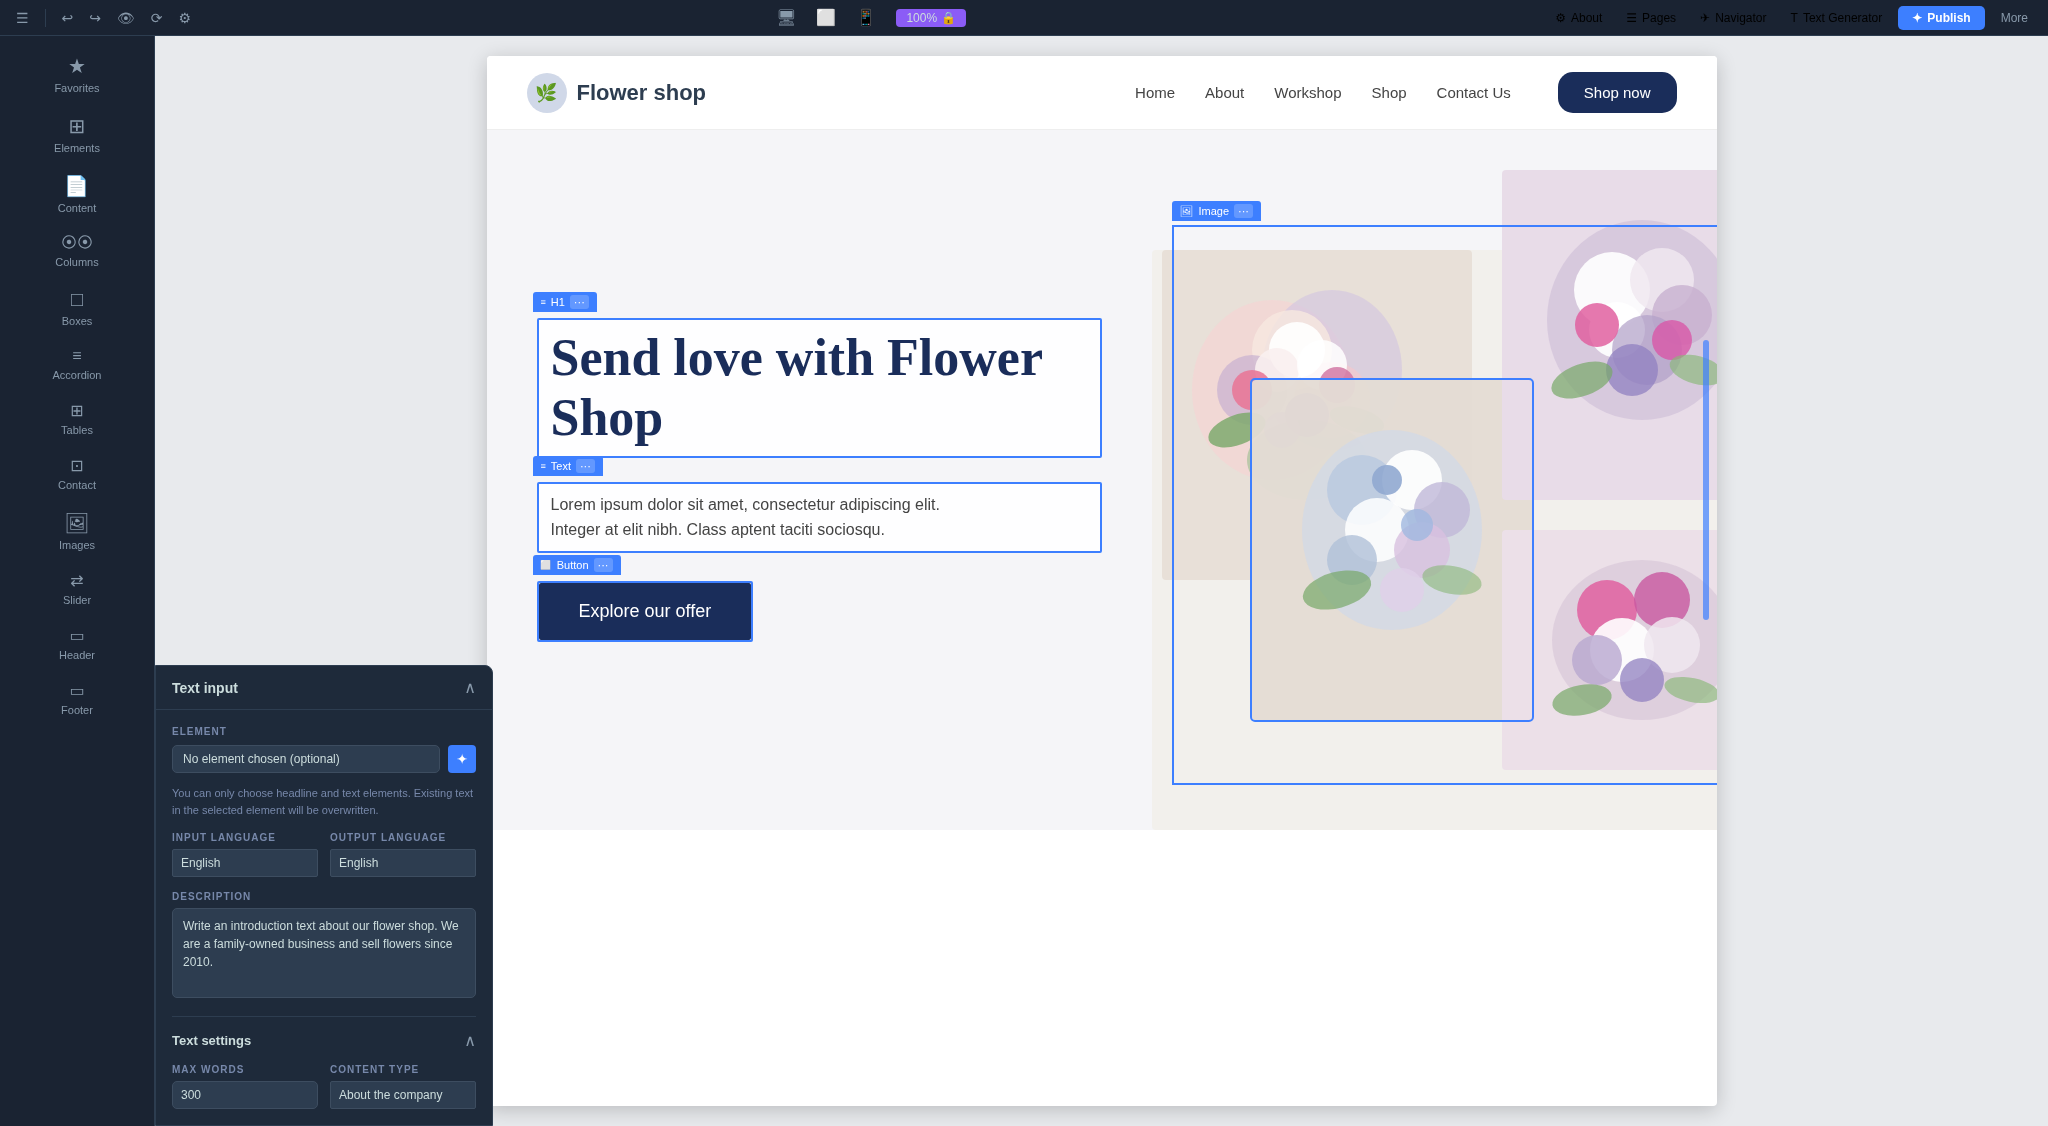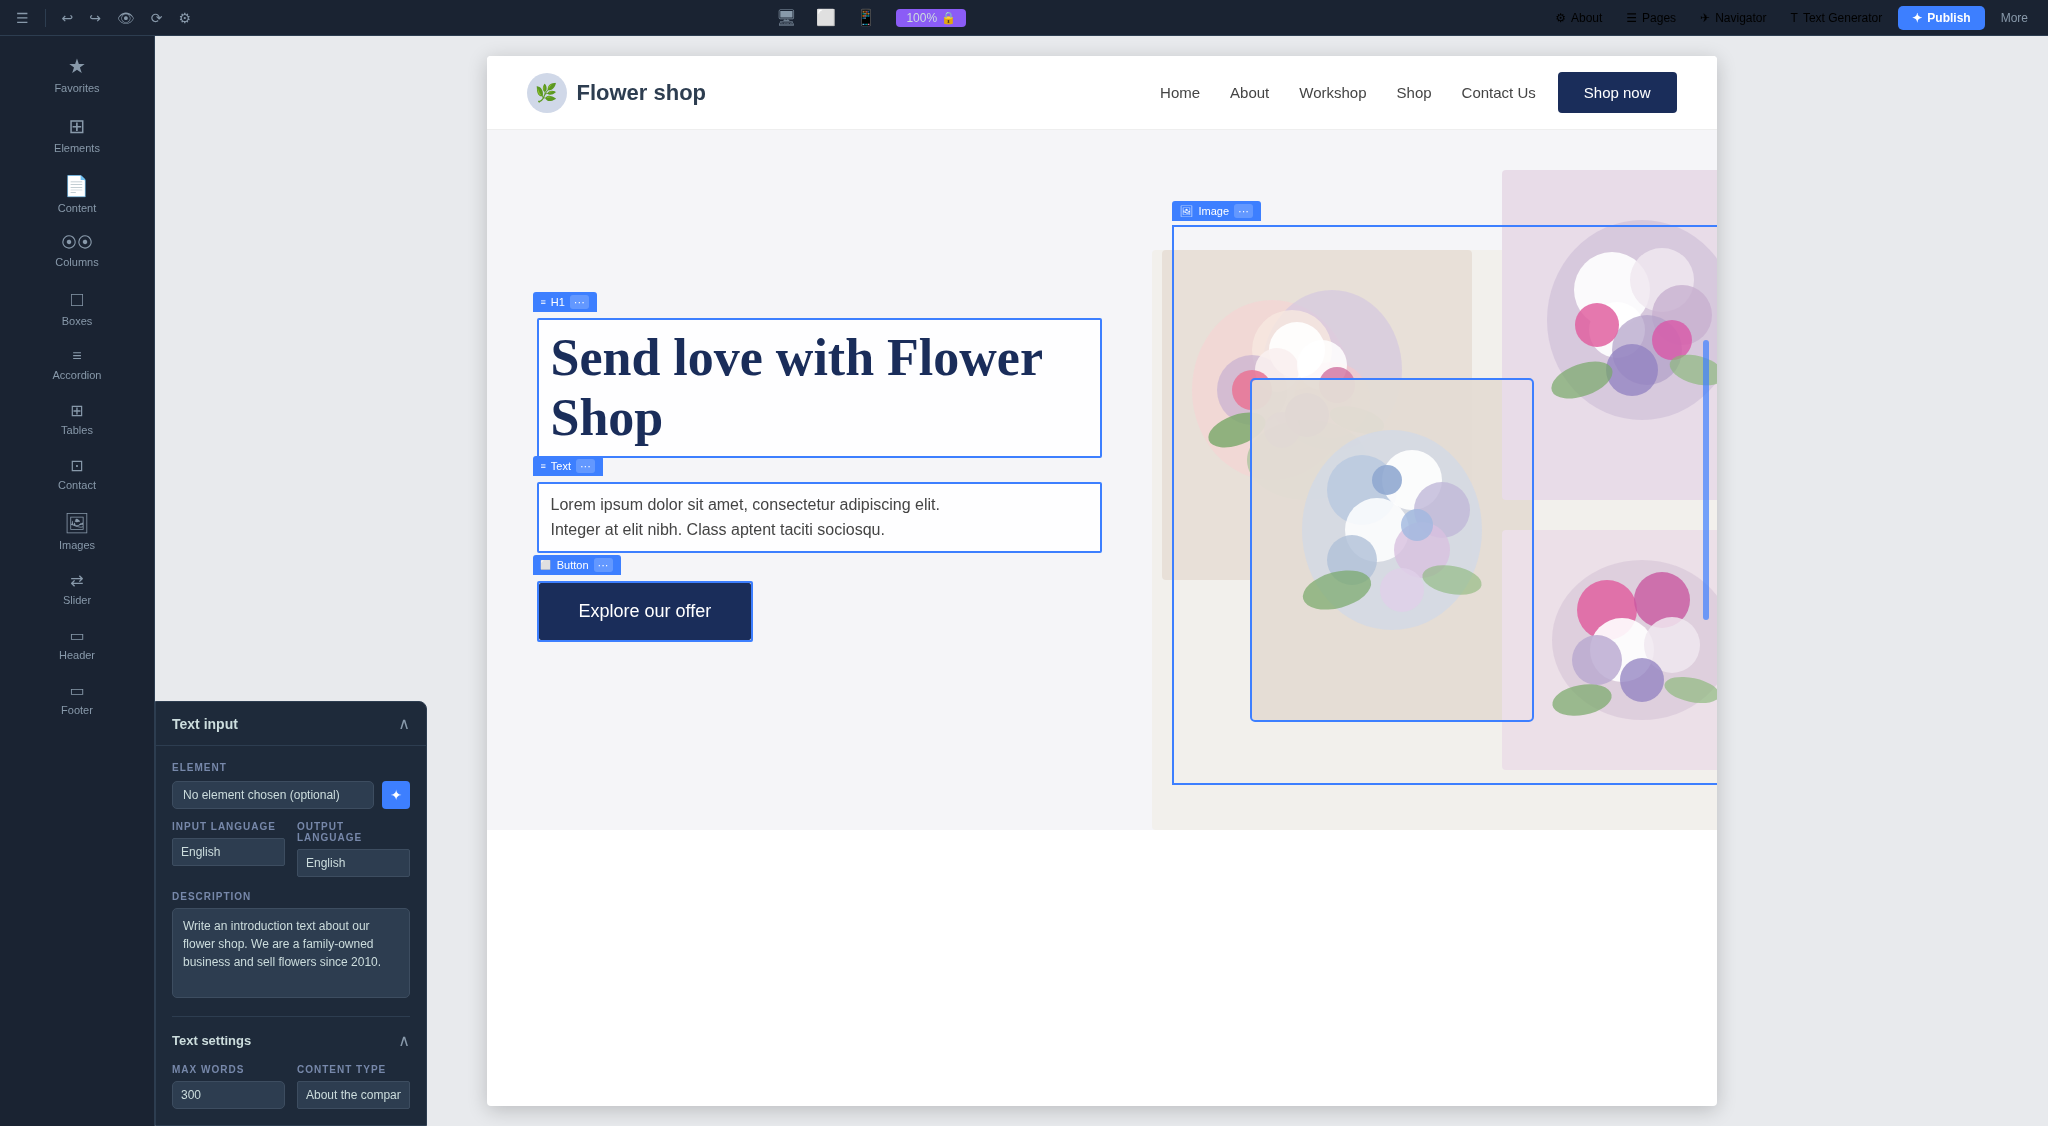--- a/index.html
+++ b/index.html
@@ -124,25 +124,25 @@
       gap: 30px;
       margin-left: auto;
       color: #444;
       font-size: 15px;
     }
     .site-nav-links span { cursor: pointer; }
     .site-nav-cta {
       background: #1a2d5a;
       color: white;
       border: none;
-      border-radius: 4px;
+      border-radius: 15px;
       padding: 12px 26px;
       font-size: 15px;
       cursor: pointer;
-      margin-left: 22px;
+      margin-left: 47px;
       font-weight: 500;
     }
 
     
     .hero-section {
       display: flex;
       min-height: 700px;
       background: #f5f5f8;
     }
     .hero-left {
@@ -607,34 +607,35 @@
             <ellipse cx="540" cy="520" rx="28" ry="12" fill="#88b878" opacity="0.65" transform="rotate(12,540,520)"></ellipse>
 
             <rect x="99" y="209" width="282" height="342" rx="4" fill="none" stroke="#3d7fff" stroke-width="2"></rect>
           </svg>
 
           <div style="position:absolute; right:8px; top:30%; bottom:30%; width:6px; background:#3d7fff; border-radius:3px; opacity:0.7;"></div>
         </div>
       </div>
     </div>
 
-    <div class="bottom-panel" style="position:fixed; bottom:0; left:155px; width:272px;">
+    <div class="bottom-panel" style="position:fixed; bottom:0; left:155px; width:338px;">
       <div class="bottom-panel-header">
         <span class="bottom-panel-title">Text input</span>
         <span class="bottom-panel-close">∧</span>
       </div>
       <div class="bottom-panel-content">
 
         <div class="panel-section-label">ELEMENT</div>
         <div class="panel-select-row">
           <select class="panel-select">
             <option>No element chosen (optional)</option>
           </select>
           <div class="panel-select-icon">✦</div>
         </div>
+        <div class="panel-description">You can only choose headline and text elements. Existing text in the selected element will be overwritten.</div>
 
         <div class="panel-two-col">
           <div>
             <div class="panel-col-label">INPUT LANGUAGE</div>
             <select class="panel-col-select">
               <option>English</option>
             </select>
           </div>
           <div>
             <div class="panel-col-label">OUTPUT LANGUAGE</div>

